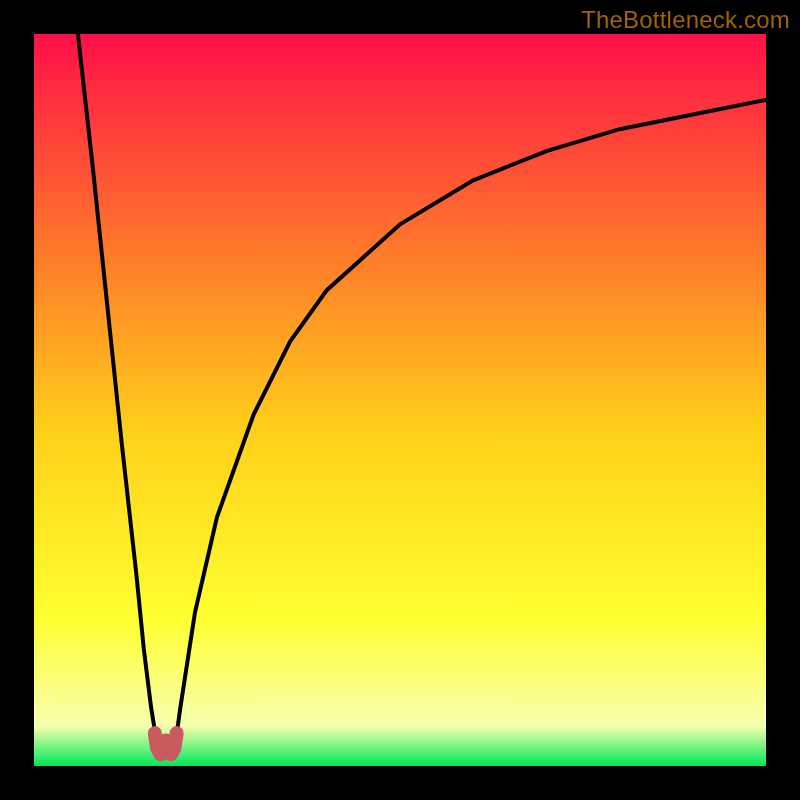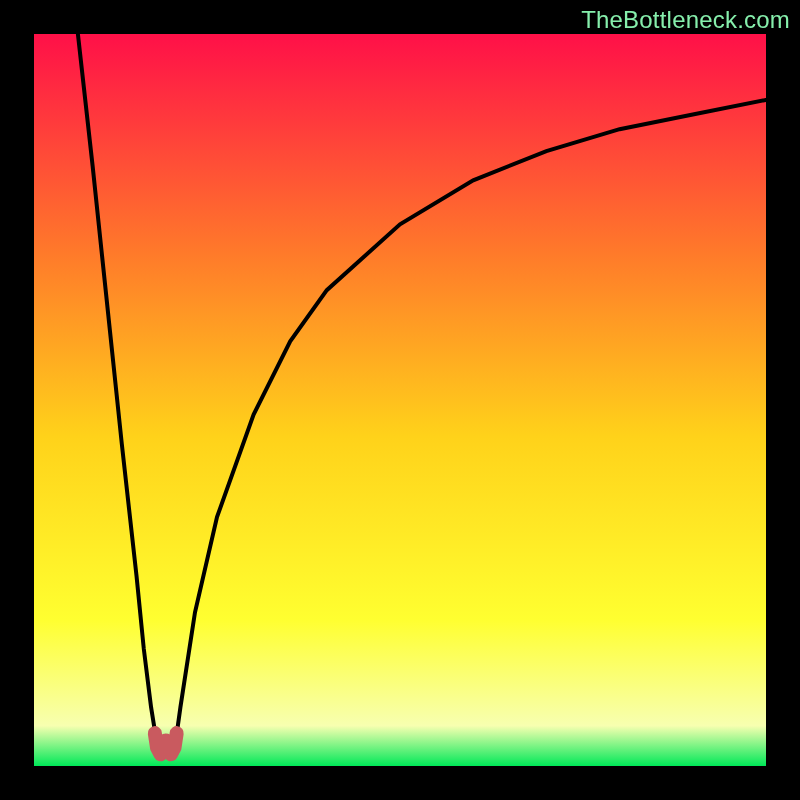--- a/index.html
+++ b/index.html
@@ -23,21 +23,21 @@
     position: absolute;
     left: 34px;
     top: 34px;
     width: 732px;
     height: 732px;
   }
   .watermark {
     position: absolute;
     top: 6px;
     right: 10px;
-    color: #86efac;
+    color: #a16207;
     font-size: 24px;
     font-weight: 500;
     letter-spacing: 0.2px;
     z-index: 10;
   }
 </style>
 </head>
 <body>
 
 <div class="frame">

